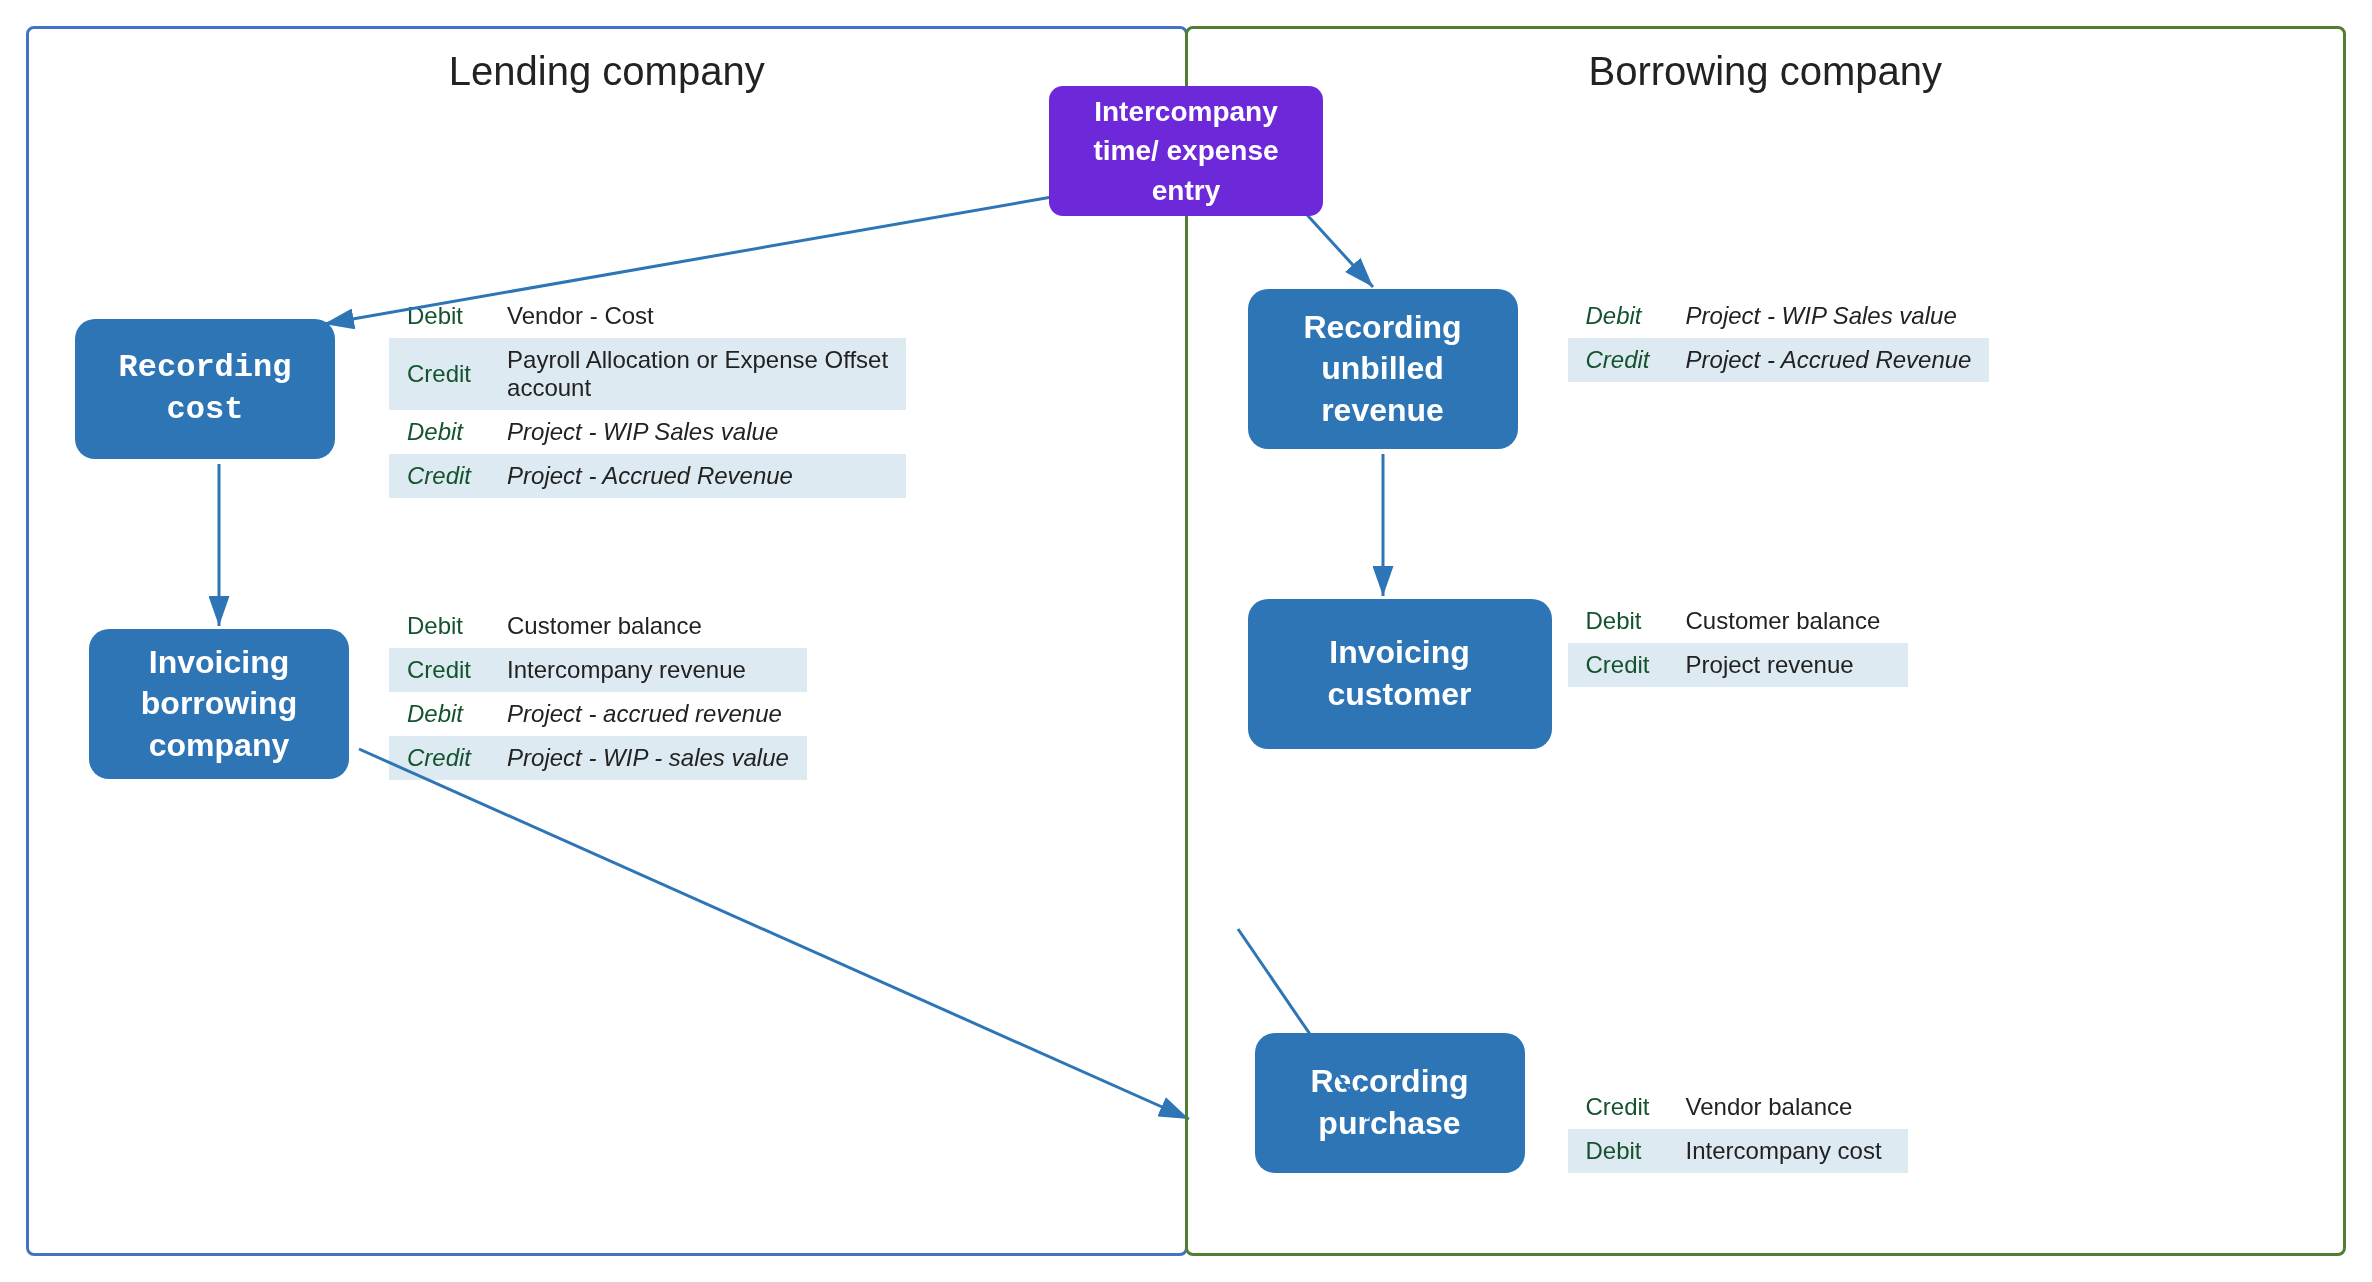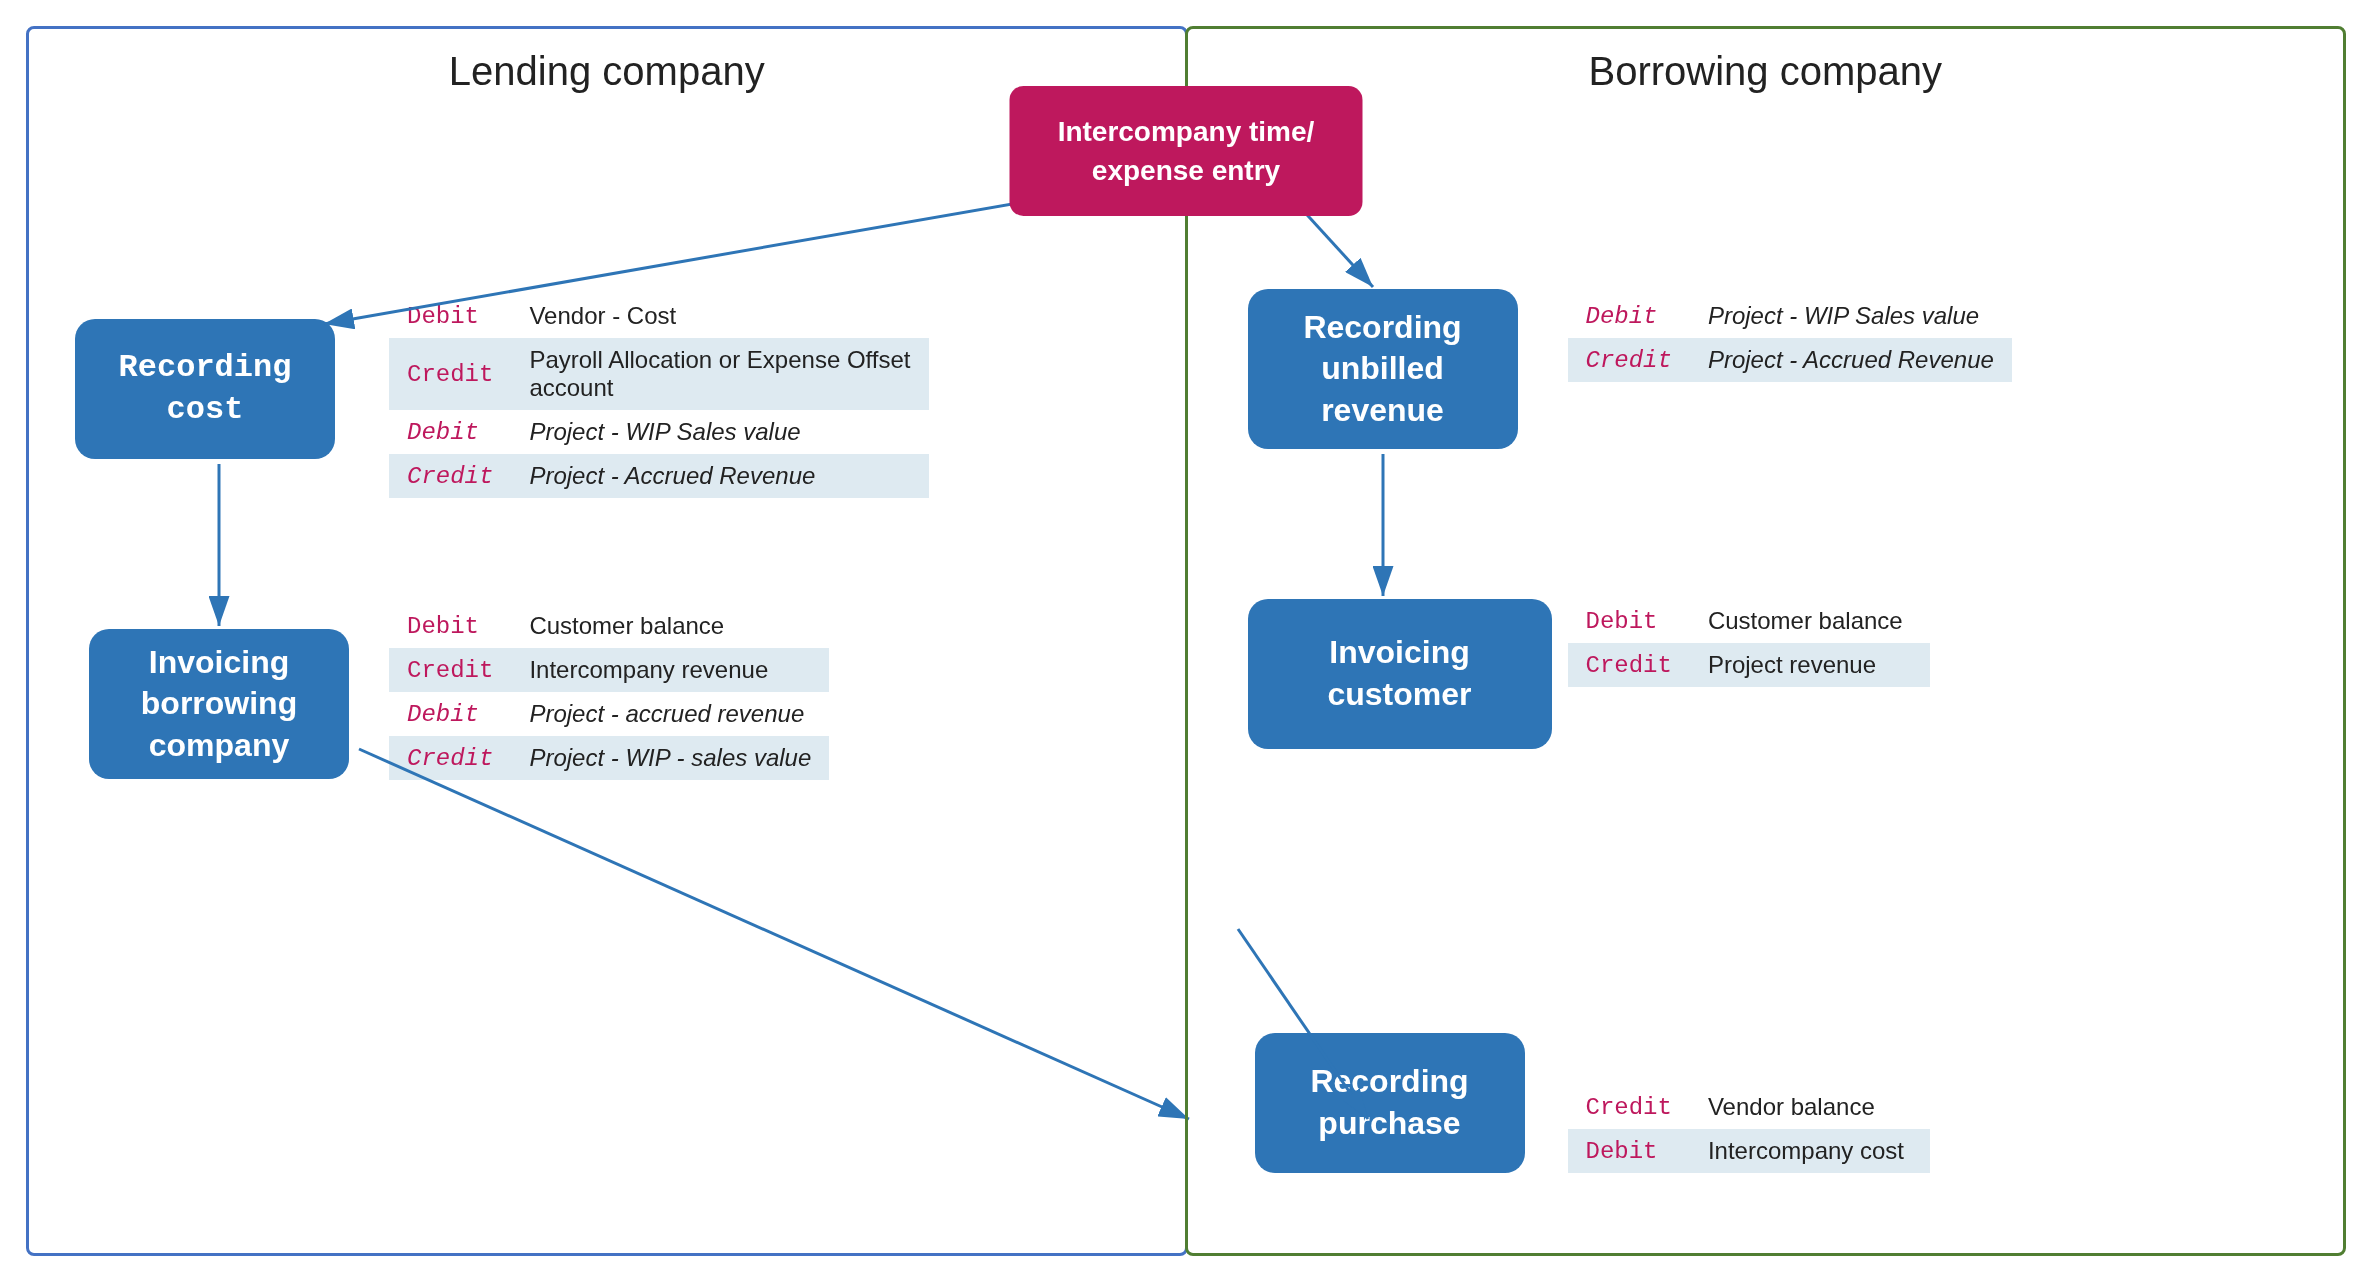--- a/index.html
+++ b/index.html
@@ -104,23 +104,22 @@
       padding: 8px 18px;
       border: none;
     }
     .entry-table tr:nth-child(odd) {
       background: #fff;
     }
     .entry-table tr:nth-child(even) {
       background: #DEEAF1;
     }
     .entry-table .col-type {
-      color: #be185d;
+      color: #14532d;
       min-width: 100px;
-      font-family: Liberation Mono, monospace;
     }
     .entry-table .col-desc {
       color: #222;
       min-width: 240px;
     }
     .entry-table .italic {
       font-style: italic;
     }
     
     svg.arrows {
@@ -270,17 +269,17 @@
       </defs>
 
       <line x1="100" y1="165" x2="185" y2="258" stroke="#2E75B6" stroke-width="3" marker-end="url(#arrowhead-blue2)"></line>
 
       <line x1="195" y1="425" x2="195" y2="567" stroke="#2E75B6" stroke-width="3" marker-end="url(#arrowhead-blue2)"></line>
 
       <line x1="50" y1="900" x2="180" y2="1090" stroke="#2E75B6" stroke-width="3" marker-end="url(#arrowhead-blue2)"></line>
     </svg>
   </div>
 
-  <div style="position: absolute; top: 60px; left: 50%; transform: translateX(-50%); width: 353px; height: 130px; background: #be185d; color: #fff; border-radius: 14px; font-size: 28px; font-weight: 600; text-align: center; display: flex; align-items: center; justify-content: center; padding: 16px; line-height: 1.4; z-index: 20;">
+  <div style="position: absolute; top: 60px; left: 50%; transform: translateX(-50%); width: 274px; height: 130px; background: #6d28d9; color: #fff; border-radius: 14px; font-size: 28px; font-weight: 600; text-align: center; display: flex; align-items: center; justify-content: center; padding: 16px; line-height: 1.4; z-index: 20;">
     <span>Intercompany time/
 expense entry</span>
   </div>
 </div>
 
 </body></html>

